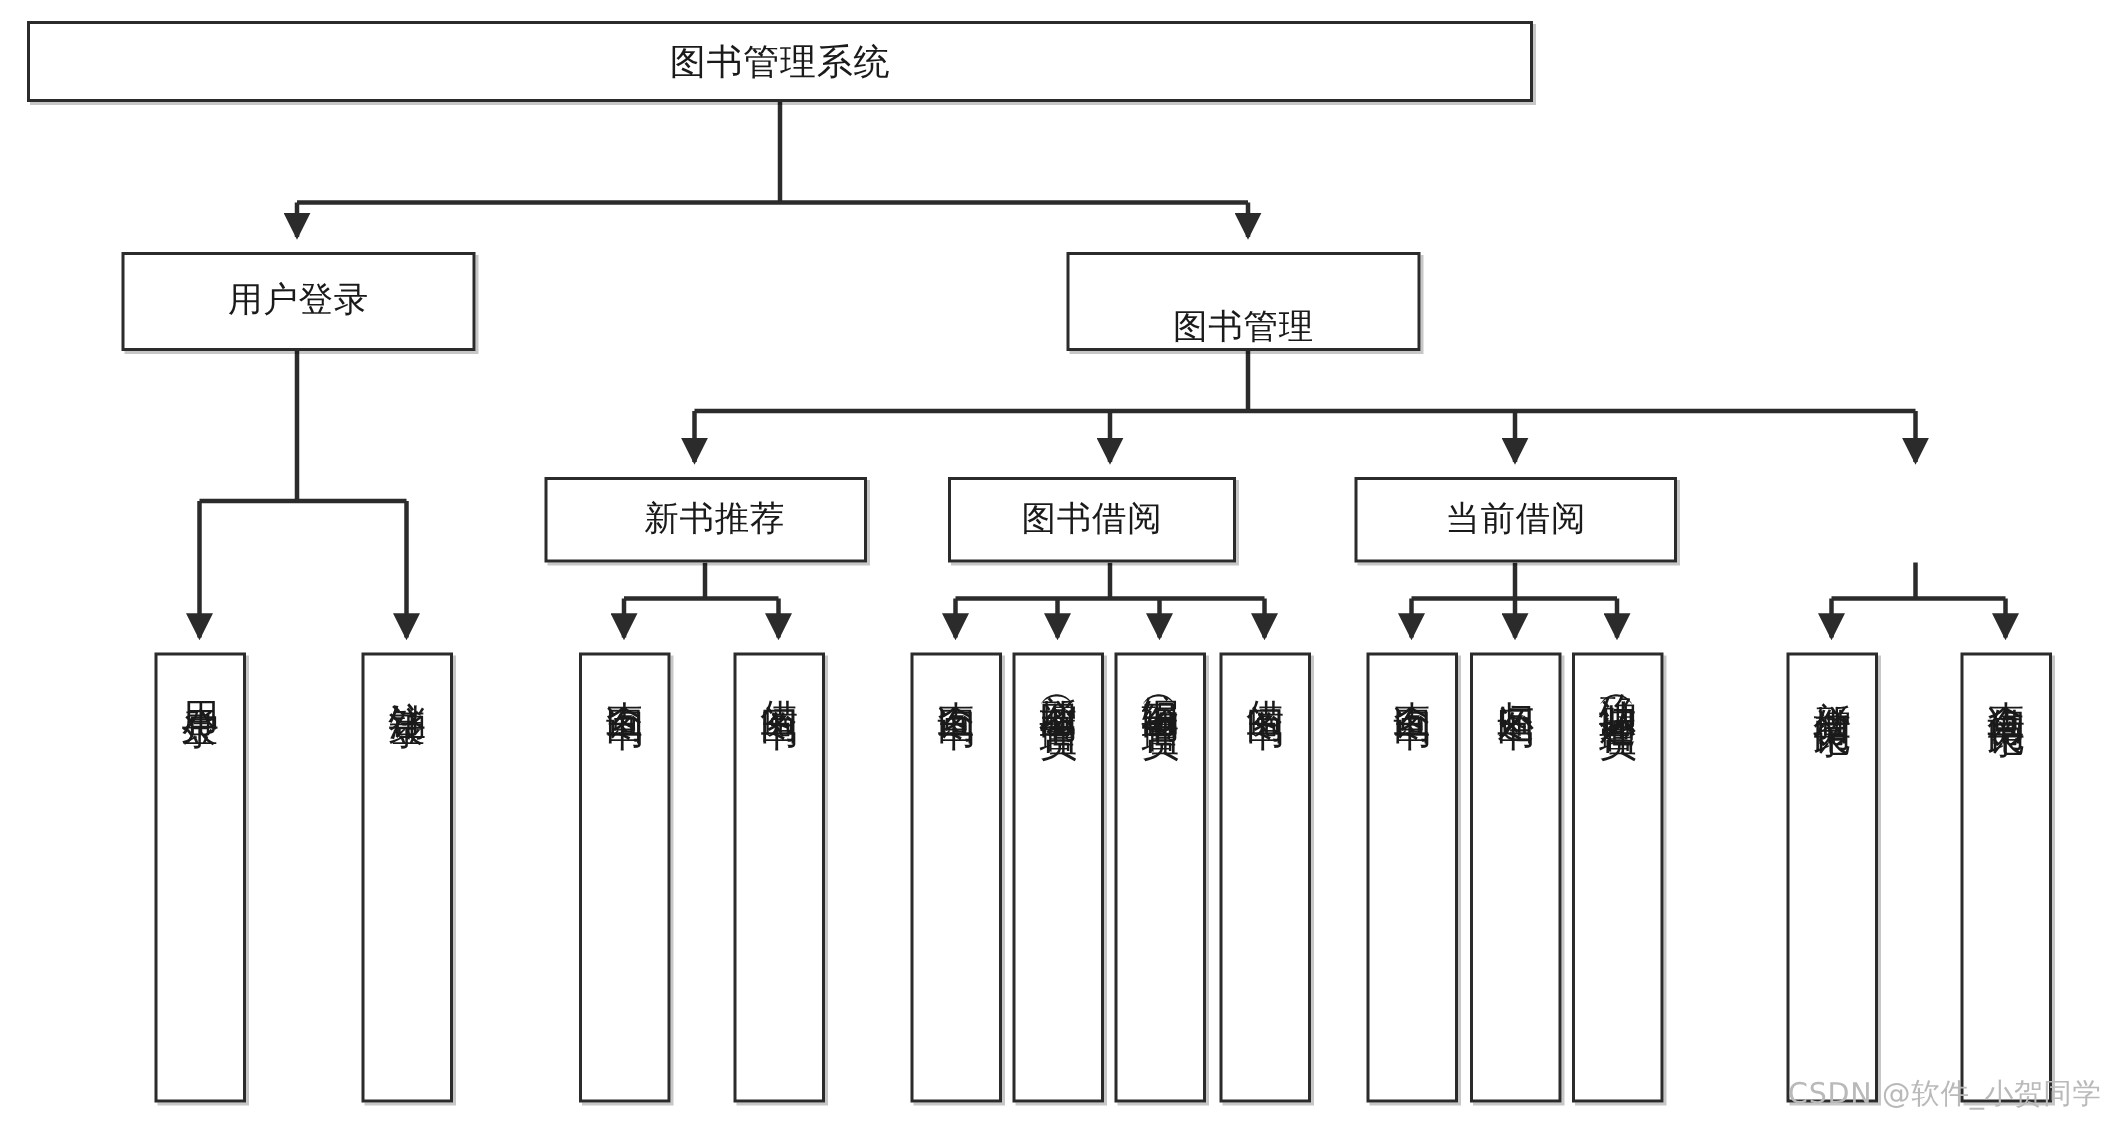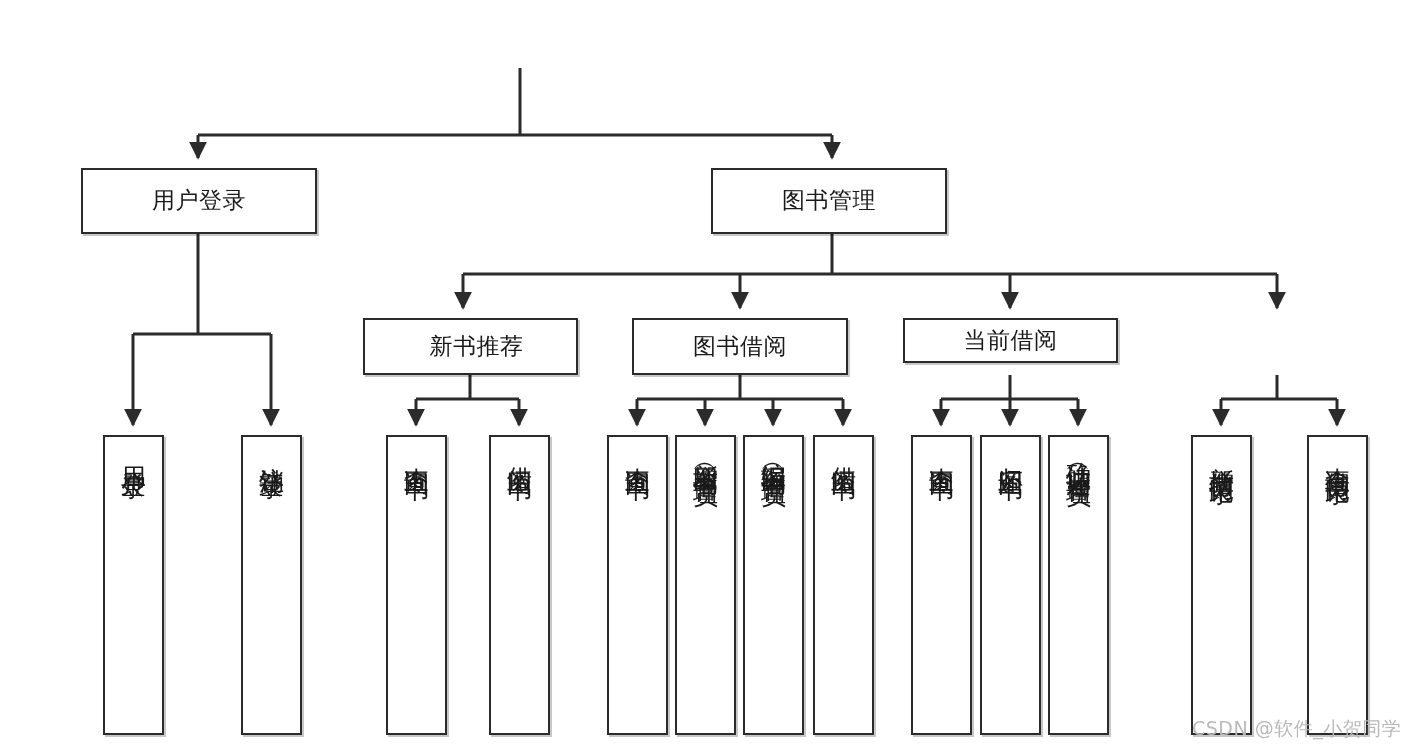--- a/index.html
+++ b/index.html
@@ -121,38 +121,41 @@
       <path d="M 1010 399 L 1010 425" marker-end="url(#arrow)"></path>
       <path d="M 1078 399 L 1078 425" marker-end="url(#arrow)"></path>
 
       <path d="M 1277 375 L 1277 399"></path>
       <path d="M 1221 399 L 1337 399"></path>
       <path d="M 1221 399 L 1221 425" marker-end="url(#arrow)"></path>
       <path d="M 1337 399 L 1337 425" marker-end="url(#arrow)"></path>
     </g>
   </svg>
 
+  <div class="node root horiz" style="left:18px; top:14px; width:1004px; height:54px;">
+    <span class="label">图书管理系统</span>
+  </div>
 
   <div class="node horiz" style="left:81px; top:168px; width:236px; height:66px;">
     <span class="label">用户登录</span>
   </div>
 
-  <div class="node horiz" style="left:711px; top:168px; width:236px; height:66px;">
+  <div class="node horiz" style="left:711px; top:168px; width:236px; height:66px;align-items:flex-end;">
     <span class="label">图书管理</span>
   </div>
 
   <div class="node horiz" style="left:363px; top:318px; width:215px; height:57px;padding-left:12px;">
     <span class="label">新书推荐</span>
   </div>
 
-  <div class="node horiz" style="left:632px; top:318px; width:216px; height:57px;">
+  <div class="node horiz" style="left:632px; top:318px; width:192px; height:57px;">
     <span class="label">图书借阅</span>
   </div>
 
-  <div class="node horiz" style="left:903px; top:318px; width:215px; height:45px;">
+  <div class="node horiz" style="left:903px; top:318px; width:215px; height:57px;">
     <span class="label">当前借阅</span>
   </div>
 
 
   <div class="node vert" style="left:103px; top:435px; width:61px; height:300px;">
     <span class="label">用户登录</span>
   </div>
 
   <div class="node vert" style="left:241px; top:435px; width:61px; height:300px;">
     <span class="label">注销登录</span>

